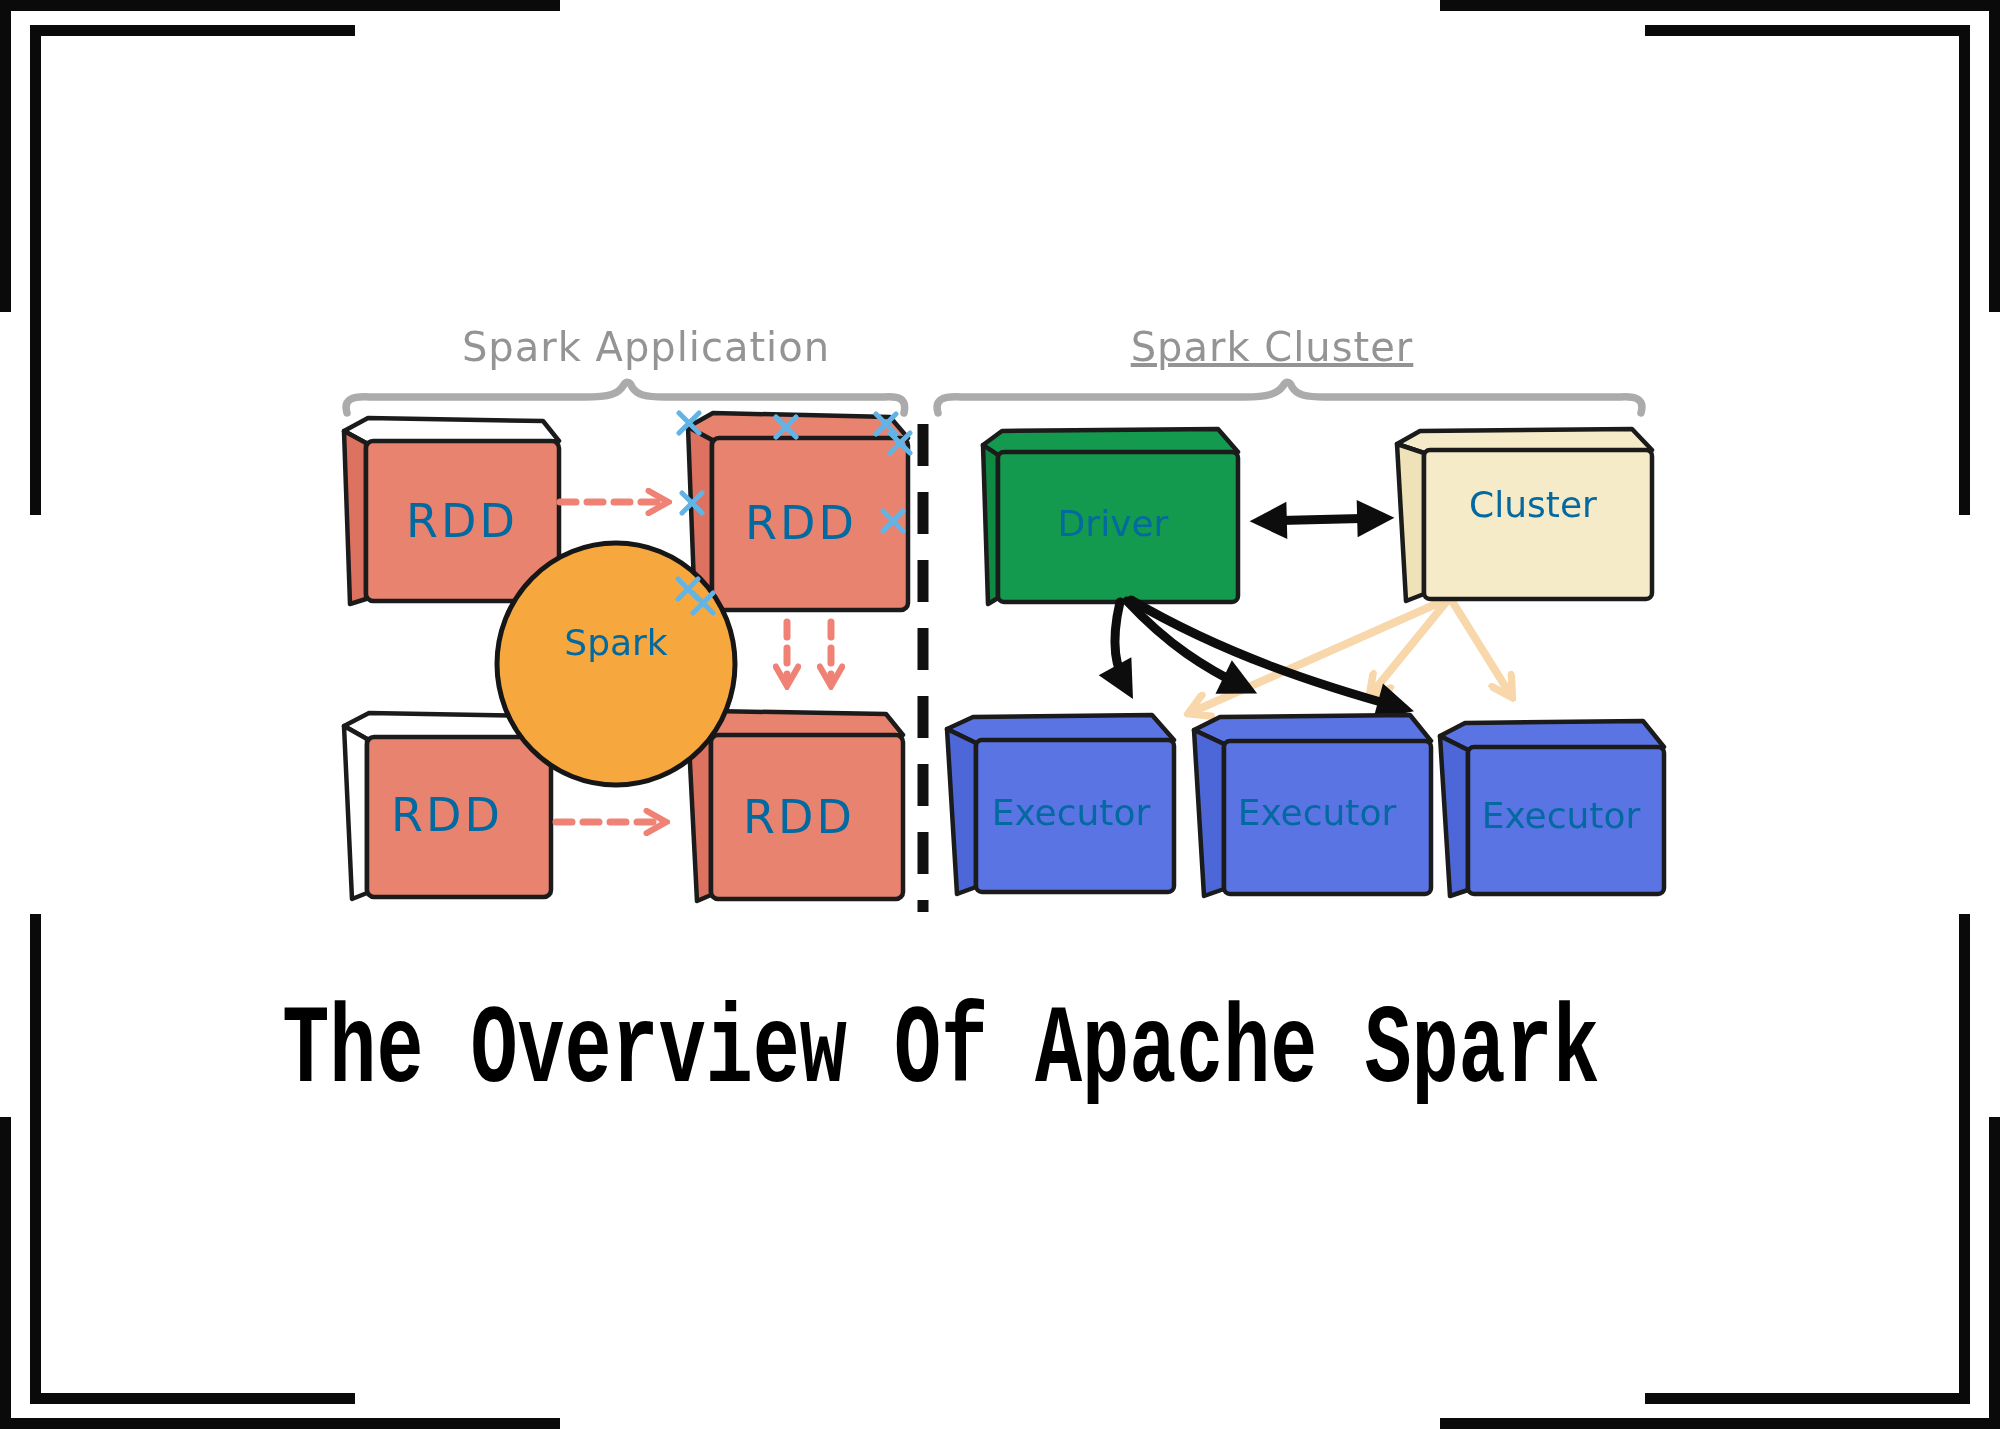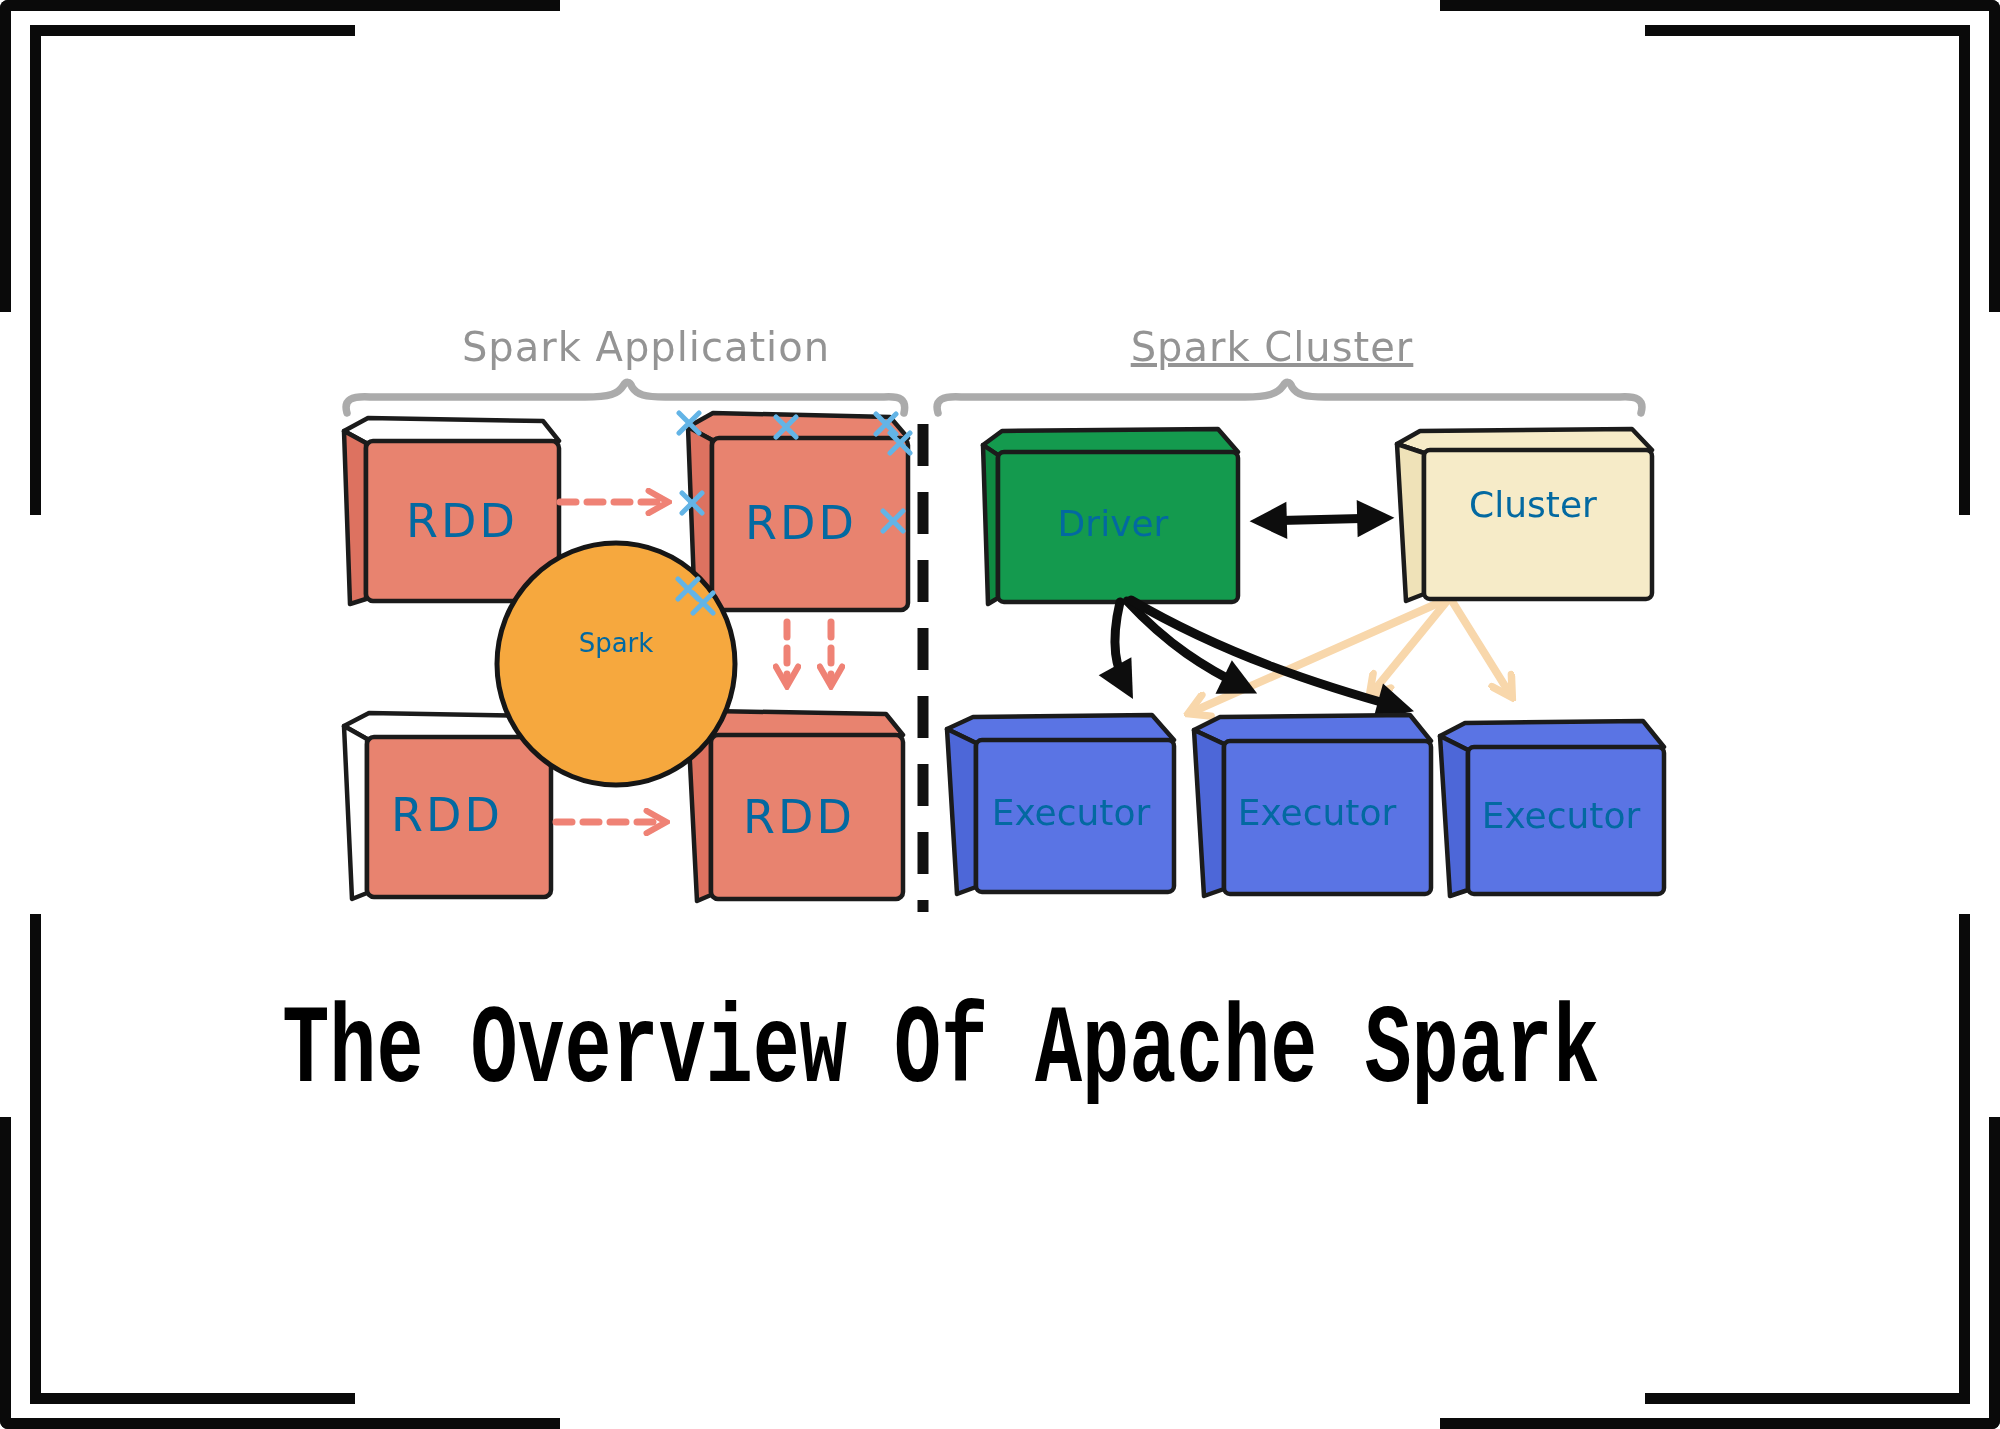--- a/index.html
+++ b/index.html
@@ -1,25 +1,25 @@
 <!DOCTYPE html>
 <html><head>
 <meta charset="utf-8">
 <style>
   html,body{margin:0;padding:0;background:#ffffff;}
   .stage{position:relative;width:2000px;height:1429px;background:#ffffff;overflow:hidden;
-         font-family:"DejaVu Sans",sans-serif;border-radius:8px;}
+         font-family:"DejaVu Sans",sans-serif;}
   .bar{position:absolute;background:#0a0a0a;}
   svg.layer{position:absolute;left:0;top:0;}
   .lbl{position:absolute;text-align:center;height:60px;line-height:60px;color:#0369a1;
        white-space:nowrap;}
   .lbl.gray{color:#949494;font-size:40px;letter-spacing:1px;}
   .lbl.node{font-size:36px;}
   .lbl.rdd{font-size:46px;letter-spacing:3px;}
-  .lbl.session{font-size:26px;}
+  .lbl.session{font-size:36px;}
   .title-wrap{position:absolute;left:0;top:996px;width:1768px;text-align:center;}
   .title-text{display:inline-block;font-family:"Liberation Mono",monospace;font-weight:bold;
               font-size:112px;line-height:1.0;color:#000;transform:scaleX(0.70);
               white-space:nowrap;}
 </style>
 </head>
 <body>
 
 <div class="stage">
 

